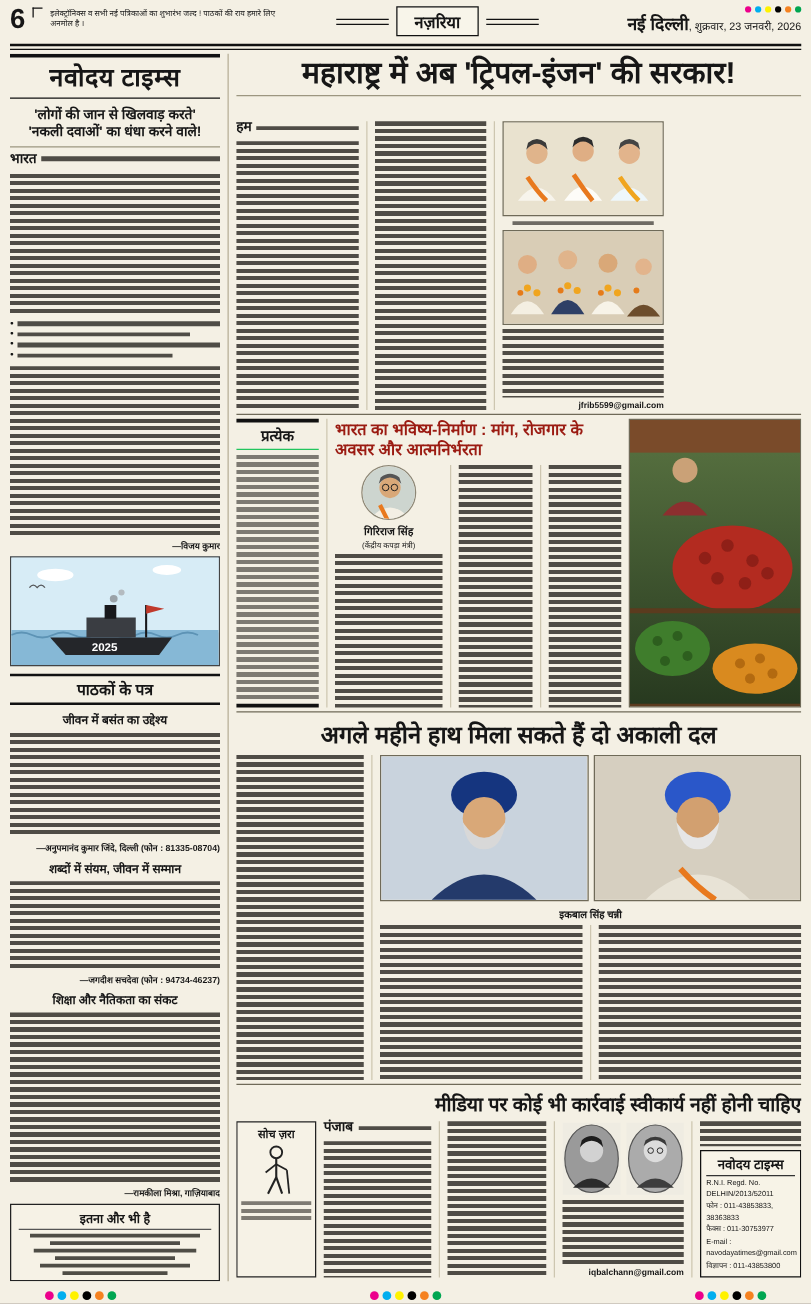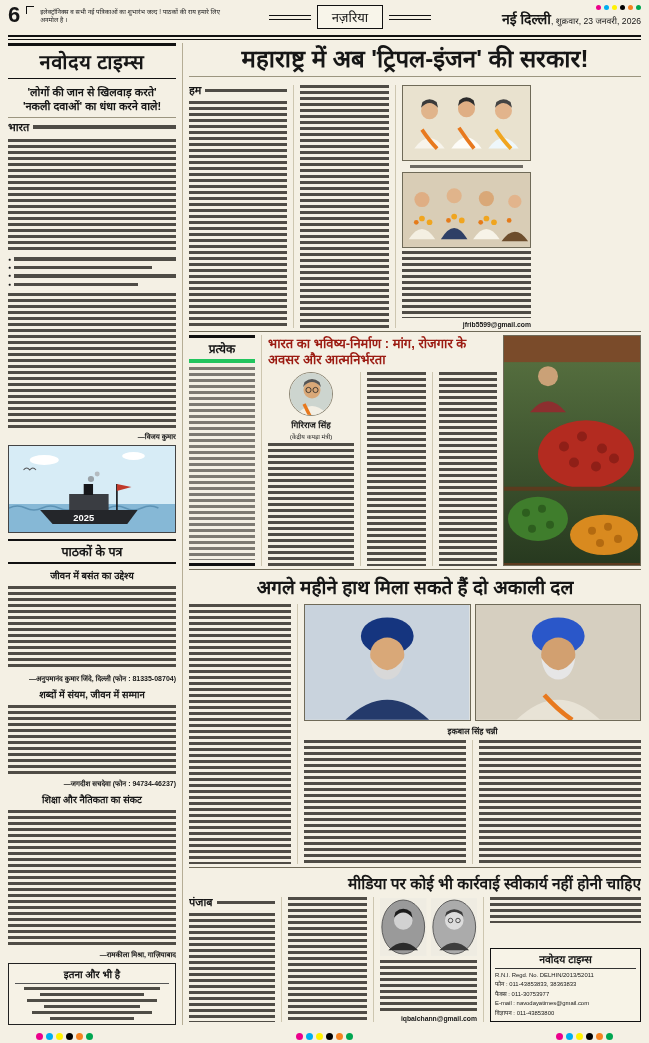--- a/index.html
+++ b/index.html
@@ -8,21 +8,21 @@
     font-family:"Liberation Sans","DejaVu Sans",sans-serif;color:#161616;overflow:hidden;padding:4px 8px 16px}
   svg{display:block}
 
   
   .header{display:flex;align-items:flex-start;gap:6px;height:30px}
   .pagenum{font-size:22px;font-weight:800;line-height:1}
   .cropmark{width:8px;height:8px;border-left:1.5px solid #111;border-top:1.5px solid #111;margin-top:2px}
   .tagline{font-size:6.3px;line-height:1.25;max-width:190px;margin-top:4px;color:#222}
   .sectionwrap{margin:0 auto;display:flex;align-items:center;gap:6px;margin-top:1px}
   .dash{width:42px;height:5px;border-top:1px solid #111;border-bottom:1px solid #111}
-  .sectionname{border:1.6px solid #111;padding:2px 14px;font-weight:400;font-size:13px;background:#f8f5ea}
+  .sectionname{border:1.6px solid #111;padding:2px 14px;font-weight:700;font-size:13px;background:#f8f5ea}
   .dateline{margin-left:auto;text-align:right;font-size:8.6px;margin-top:5px;white-space:nowrap}
   .dateline b{font-size:14px}
   .dblrule{border-top:2.5px solid #111;border-bottom:1px solid #111;height:5px;margin:1px 0 3px}
 
   
   .main{display:flex;gap:6px;height:982px}
   .vrule{width:1px;background:#b5ad95}
   .rail{width:168px;display:flex;flex-direction:column;gap:4px;overflow:hidden}
   .rightcol{flex:1;display:flex;flex-direction:column;overflow:hidden;min-width:0}
 
@@ -51,31 +51,31 @@
   .pline{height:3.2px;background:rgba(38,35,30,.8);margin:2.8px auto}
 
   
   .row{padding:3px 0;display:flex;flex-direction:column;min-height:0}
   .row + .row{border-top:1.5px solid #6f6a58}
   .cols{display:flex;gap:6px;min-height:0}
   .c{display:flex;flex-direction:column;gap:3px;min-width:0}
   .c + .c{border-left:1px solid #cdc6b0;padding-left:6px}
 
   .r1{height:288px}
-  .r1 h1{font-size:24px;font-weight:800;text-align:center;line-height:1.12;padding:0 0 3px;border-bottom:1px solid #9c9680;margin-bottom:8px}
+  .r1 h1{font-size:24px;font-weight:800;text-align:center;line-height:1.12;padding:0 0 3px;border-bottom:1px solid #9c9680;margin-bottom:20px}
   .c1{width:98px}.c2{width:112px}.c3{width:96px}.c4{width:136px}
   .round{border-radius:50%;overflow:hidden;margin:0 auto;border:1px solid #8d8776;flex:0 0 auto}
   .pname{font-size:8.5px;font-weight:800;text-align:center}
   .pdesc{font-size:6.2px;text-align:center;line-height:1.25}
   .photo{border:1px solid #6f6a58;flex:0 0 auto}
   .email{font-size:6.8px;font-weight:700;text-align:right}
 
   .r2{height:238px;flex-direction:row;gap:6px}
   .pratyek{width:66px;display:flex;flex-direction:column;border-top:3px solid #111;border-bottom:3px solid #111;padding:2px 0 3px}
-  .pratyek .t{text-align:center;font-weight:800;font-size:12px;border-bottom:4px solid #22c55e;padding-bottom:2px;margin-bottom:4px}
+  .pratyek .t{text-align:center;font-weight:800;font-size:12px;border-bottom:1px solid #22c55e;padding-bottom:2px;margin-bottom:4px}
   .r2mid{flex:1;display:flex;flex-direction:column;min-width:0;border-left:1px solid #cdc6b0;padding-left:6px}
   .r2mid h2{font-size:13px;font-weight:800;color:#9b1b12;line-height:1.22;padding:1px 0 4px}
   .r2cols{flex:1}
   .ca{width:86px}
   .market{width:138px;border:1px solid #6f6a58;flex:0 0 auto}
 
   .r3{height:298px}
   .r3 h2{font-size:19px;font-weight:800;text-align:center;padding:1px 0 4px}
   .a1{width:102px}.a2{width:102px}.a3{flex:1}
   .photos{display:flex;gap:4px}
@@ -383,20 +383,33 @@
                 <div class="greek grow"></div>
               </div>
             </div>
           </div>
         </div>
       </section>
 
       <section class="row r4">
         <h2>मीडिया पर कोई भी कार्रवाई स्वीकार्य नहीं होनी चाहिए</h2>
         <div class="cols grow">
+          <div class="soch">
+            <div class="t">सोच ज़रा</div>
+            <svg viewBox="0 0 36 46" width="34" height="44">
+              <circle cx="18" cy="7" r="5" fill="none" stroke="#222" stroke-width="1.6"></circle>
+              <line x1="18" y1="12" x2="18" y2="28" stroke="#222" stroke-width="1.8"></line>
+              <line x1="18" y1="17" x2="9" y2="24" stroke="#222" stroke-width="1.5"></line>
+              <line x1="18" y1="17" x2="27" y2="22" stroke="#222" stroke-width="1.5"></line>
+              <line x1="27" y1="22" x2="29" y2="42" stroke="#222" stroke-width="1.5"></line>
+              <line x1="18" y1="28" x2="11" y2="42" stroke="#222" stroke-width="1.8"></line>
+              <line x1="18" y1="28" x2="23" y2="42" stroke="#222" stroke-width="1.8"></line>
+            </svg>
+            <div class="greek light" style="height:18px;width:100%"></div>
+          </div>
           <div class="c m1">
             <div class="leadline">
               <b>पंजाब</b>
               <span class="gline"></span>
             </div>
             <div class="greek grow"></div>
           </div>
           <div class="c m2">
             <div class="greek grow"></div>
           </div>

